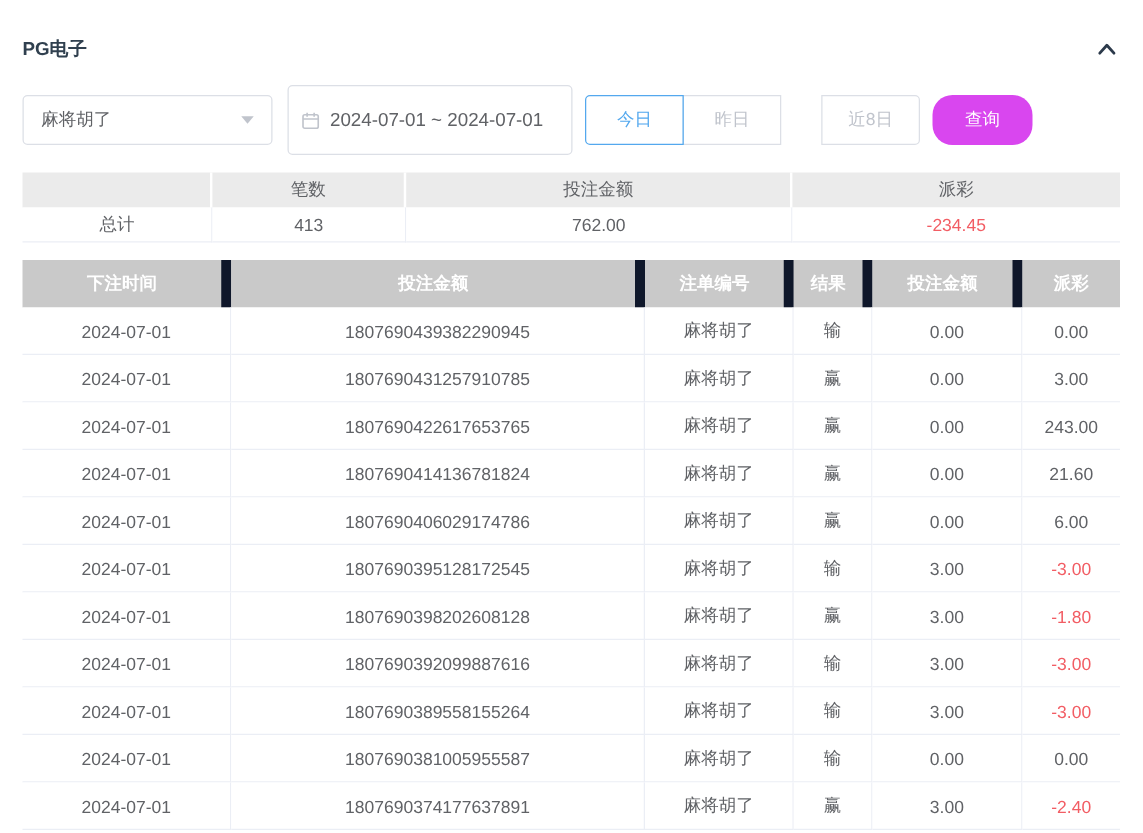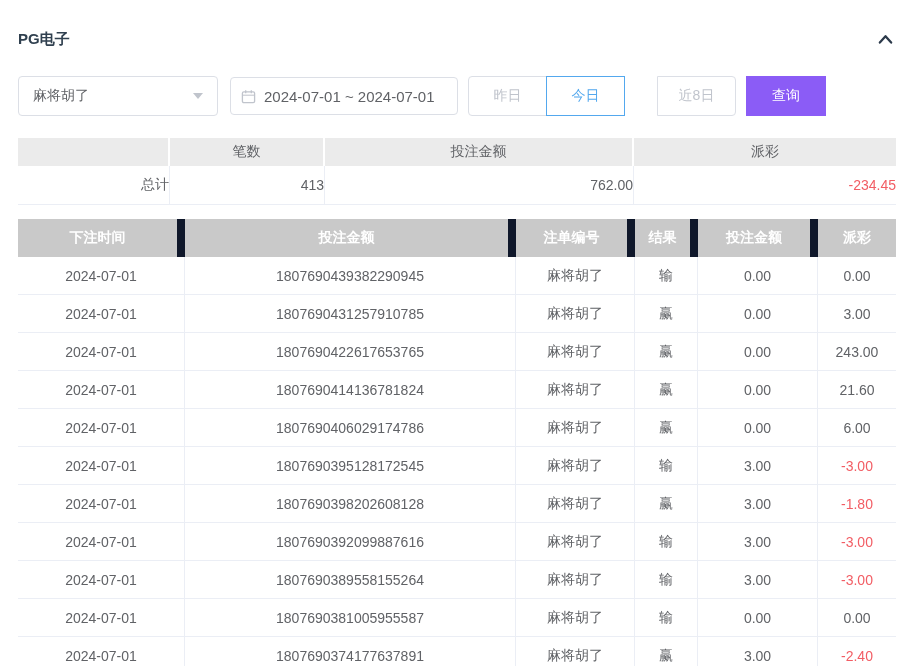--- a/index.html
+++ b/index.html
@@ -10,38 +10,38 @@
   
   .hdr { display:flex; justify-content:space-between; align-items:flex-start; margin:30px 18px 0; height:26px; }
   .hdr-title { font-size:15px; font-weight:bold; color:#30404f; }
   .collapse-btn { cursor:pointer; display:flex; align-items:center; padding:2px; }
 
   
   .filters { display:flex; align-items:center; margin:20px 18px 0; height:40px; }
   .select { width:200px; height:40px; border:1px solid #dcdfe6; border-radius:4px; display:flex; align-items:center; justify-content:space-between; padding:0 14px; cursor:pointer; background:#fff; }
   .select-val { font-size:14px; color:#606266; }
   .caret { width:0; height:0; border-left:5px solid transparent; border-right:5px solid transparent; border-top:6px solid #c0c4cc; }
-  .datepicker { width:228px; height:38px; border:1px solid #dcdfe6; border-radius:4px; display:flex; align-items:center; gap:8px; padding:0 10px; margin-left:12px; cursor:pointer; background:#fff; }
+  .datepicker { width:228px; height:56px; border:1px solid #dcdfe6; border-radius:4px; display:flex; align-items:center; gap:8px; padding:0 10px; margin-left:12px; cursor:pointer; background:#fff; }
   .date-val { font-size:15px; color:#606266; white-space:nowrap; }
   .btn-group { display:flex; margin-left:10px; }
   .btn-group .qbtn { width:79px; height:40px; background:#fff; border:1px solid #dcdfe6; margin-left:-1px; font-size:14px; color:#c0c4cc; cursor:pointer; font-family:inherit; position:relative; }
   .btn-group .qbtn:first-child { border-radius:4px 0 0 4px; margin-left:0; }
   .btn-group .qbtn:last-child { border-radius:0 4px 4px 0;margin-left:32px; }
   .btn-group .qbtn.active { color:#53a8ee; border-color:#53a8ee; z-index:2; }
-  .query-btn { margin-left:10px; width:80px; height:40px; background:#8b5cf6; color:#fff; border:none; border-radius:0; font-size:14px; cursor:pointer; font-family:inherit; }
+  .query-btn { margin-left:10px; width:80px; height:40px; background:#d946ef; color:#fff; border:none; border-radius:16px; font-size:14px; cursor:pointer; font-family:inherit; }
 
   
   table { border-collapse:separate; border-spacing:0; table-layout:fixed; width:878px; }
   td, th { text-align:center; font-size:14px; overflow:hidden; white-space:nowrap; }
 
   
   .summary { margin:22px 18px 0; }
   .summary th { height:28px; background:#ebebeb; color:#606266; font-weight:normal; border-right:2px solid #fff; }
   .summary th:last-child { border-right:none; }
-  .summary td { height:39px; color:#606266; background:#fff; border-right:1px solid #ebeef5; border-bottom:1px solid #ebeef5;text-align:right; }
+  .summary td { height:28px; color:#606266; background:#fff; border-right:1px solid #ebeef5; border-bottom:1px solid #ebeef5; }
   .summary td:last-child { border-right:none; }
 
   
   .records { margin:14px 18px 0; }
   .records th { height:38px; background:#c9c9c9; color:#fff; font-weight:bold; border-right:8px solid #0f172a; }
   .records th:last-child { border-right:none; }
   .records td { height:38px; color:#606266; background:#fff; border-right:1px solid #ebeef5; border-bottom:1px solid #ebeef5; }
   .records td:last-child { border-right:none; }
 
   .neg { color:#f25d64 !important; }
@@ -74,22 +74,22 @@
             <rect x="1.5" y="3" width="13" height="11.5" rx="1.5" fill="none" stroke="#c0c4cc" stroke-width="1.4"></rect>
             <line x1="5" y1="1.2" x2="5" y2="4.6" stroke="#c0c4cc" stroke-width="1.4"></line>
             <line x1="11" y1="1.2" x2="11" y2="4.6" stroke="#c0c4cc" stroke-width="1.4"></line>
             <line x1="1.5" y1="6.6" x2="14.5" y2="6.6" stroke="#c0c4cc" stroke-width="1.1"></line>
           </svg>
       </span>
       <span class="date-val">2024-07-01 ~ 2024-07-01</span>
     </div>
 
     <div class="btn-group">
+      <button class="qbtn active">今日</button>
       <button class="qbtn">昨日</button>
-      <button class="qbtn active">今日</button>
       <button class="qbtn">近8日</button>
     </div>
 
     <button class="query-btn">查询</button>
   </div>
 
   <table class="summary">
     <colgroup>
         <col style="width:152px">
         <col style="width:155px">

